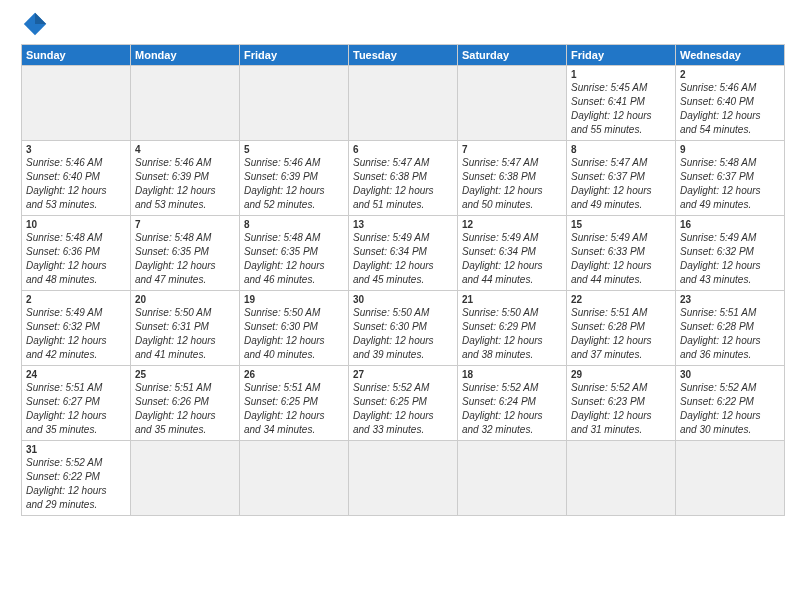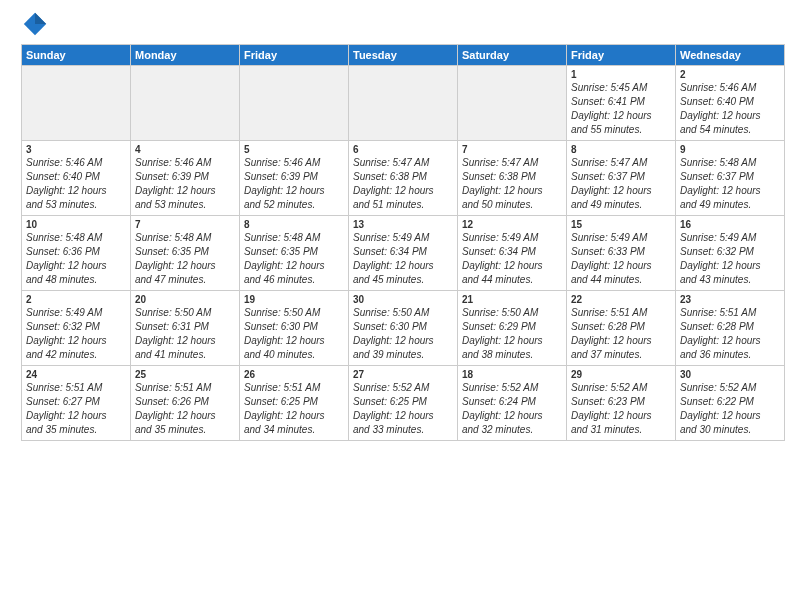--- a/index.html
+++ b/index.html
@@ -255,15 +255,27 @@
           </td>
           <td>
             <span class="day-num">29</span>
             <div class="day-info">Sunrise: 5:52 AM<br>Sunset: 6:23 PM<br>Daylight: 12 hours and 31 minutes.</div>
           </td>
           <td>
             <span class="day-num">30</span>
             <div class="day-info">Sunrise: 5:52 AM<br>Sunset: 6:22 PM<br>Daylight: 12 hours and 30 minutes.</div>
           </td>
         </tr>
+        <tr>
+          <td class="last-row">
+            <span class="day-num">31</span>
+            <div class="day-info">Sunrise: 5:52 AM<br>Sunset: 6:22 PM<br>Daylight: 12 hours and 29 minutes.</div>
+          </td>
+          <td class="last-row empty"></td>
+          <td class="last-row empty"></td>
+          <td class="last-row empty"></td>
+          <td class="last-row empty"></td>
+          <td class="last-row empty"></td>
+          <td class="last-row empty"></td>
+        </tr>
       </tbody>
   </table>
 </div>
 
 </body></html>

